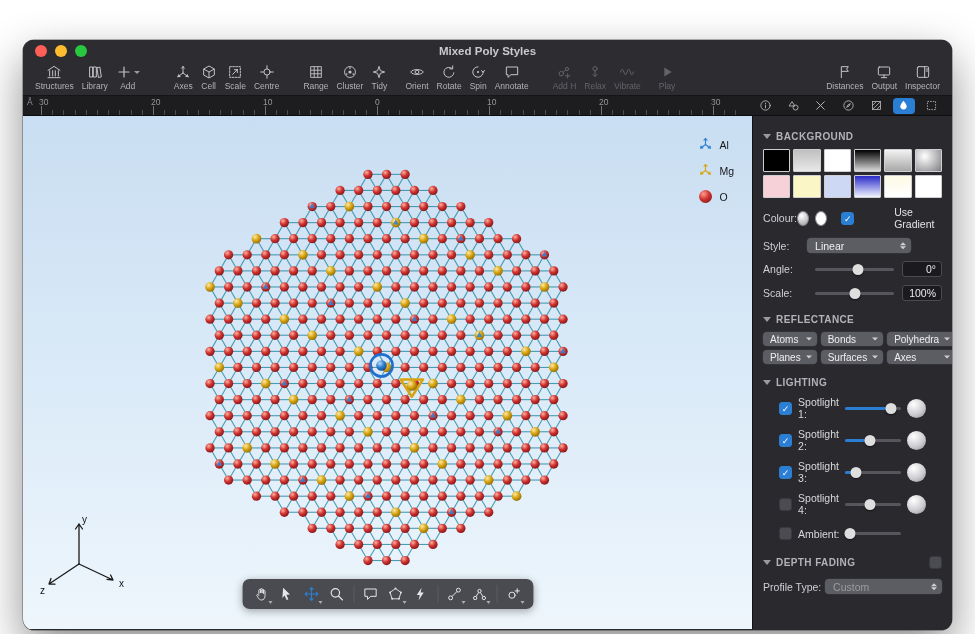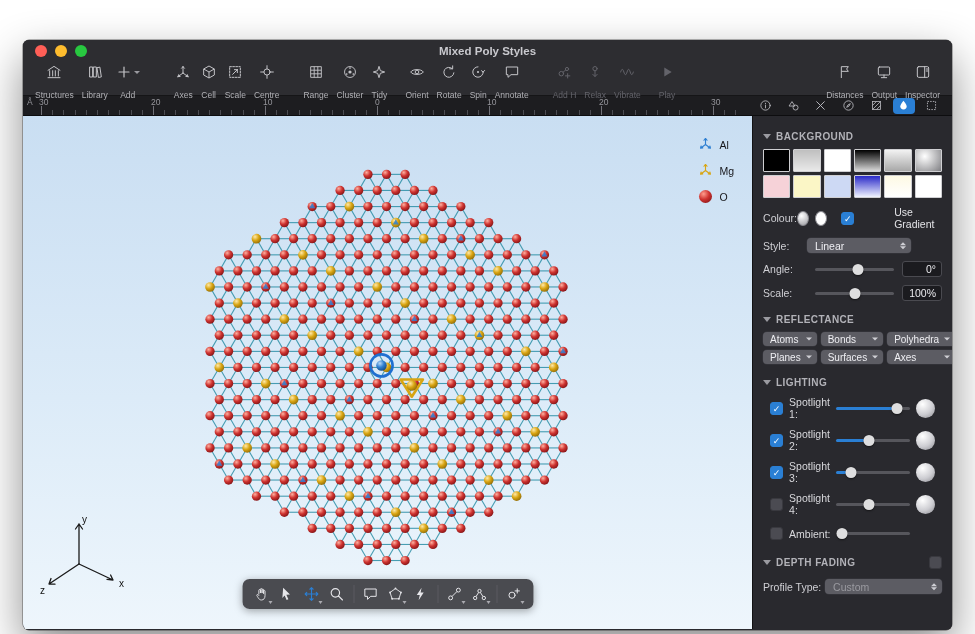--- a/index.html
+++ b/index.html
@@ -1,32 +1,32 @@
 <!DOCTYPE html>
 <html style="--accent: #2a7fd4;"><head>
 <meta charset="utf-8">
 <style>
   :root{ --accent:#2a7fd4; }
   *{box-sizing:border-box; margin:0; padding:0;}
   body{width:975px;height:634px;background:#ffffff;overflow:hidden;
        font-family:"Liberation Sans","DejaVu Sans",sans-serif;-webkit-font-smoothing:antialiased;}
   .window{position:absolute;left:23px;top:40px;width:929px;height:590px;background:#29292e;
-          border-radius:6px;overflow:hidden;box-shadow:0 18px 45px rgba(0,0,0,.45),0 0 0 .5px rgba(0,0,0,.55);}
+          border-radius:11px;overflow:hidden;box-shadow:0 18px 45px rgba(0,0,0,.45),0 0 0 .5px rgba(0,0,0,.55);}
   
   .titlebar{position:relative;height:22px;background:#2d2d31;display:flex;align-items:center;}
   .traffic{display:flex;gap:8px;margin-left:12px;}
   .tl{width:12px;height:12px;border-radius:50%;}
   .tl.red{background:#ff5f57}.tl.yel{background:#febc2e}.tl.grn{background:#28c840}
   .wtitle{position:absolute;left:0;right:0;text-align:center;font-size:11.5px;font-weight:700;color:#c9c9ce;}
   
   .toolbar{height:34px;background:#2d2d31;display:flex;align-items:flex-start;padding:2px 8px 0;border-bottom:1px solid #151517;}
   .tgroup{display:flex;}
   .g1{margin-right:26px}.g2{margin-right:16px}.g3{margin-right:10px}.g4{margin-right:16px}.g5{margin-right:10px}
   .g7{margin-left:auto}
-  .titem{display:flex;flex-direction:column;align-items:center;gap:10px;padding:0 4px;color:#c4c4c8;cursor:default;}
+  .titem{display:flex;flex-direction:column;align-items:center;gap:1px;padding:0 4px;color:#c4c4c8;cursor:default;}
   .titem .icon{width:16px;height:16px;}
   .tlabel{font-size:8.5px;color:#b2b2b7;white-space:nowrap;}
   .dim{color:#63636a}.dim .tlabel{color:#63636a}
   .addwrap{display:flex;align-items:center;gap:2px}
   .addchev{width:0;height:0;border-left:3px solid transparent;border-right:3px solid transparent;border-top:3.5px solid #9a9aa0;}
   svg.icon{stroke-width:1.5;display:block}
   
   .rulerrow{display:flex;height:20px;background:#1d1d20;border-bottom:1px solid #0d0d0f;}
   .ruler{position:relative;width:722px;height:100%;}
   .minors,.majors{position:absolute;left:18px;right:0;bottom:0;}
@@ -91,21 +91,21 @@
              background:linear-gradient(180deg,#2a2ac8,#eef2ff);}
   .slider{position:relative;height:14px;--pct:50%;}
   .slider::before{content:"";position:absolute;left:0;right:0;top:5.5px;height:3px;border-radius:2px;background:#56565c;}
   .knob{position:absolute;top:1.5px;left:var(--pct);transform:translateX(-50%);width:11px;height:11px;
         border-radius:50%;background:#dededf;box-shadow:0 1px 2px rgba(0,0,0,.5);}
   .s-mid{flex:1;margin:0 8px;}
   .valbox{width:40px;background:#1b1b1f;border:1px solid #4a4a50;border-radius:3px;padding:1px 5px;
           text-align:right;color:#e9e9ed;flex:none;}
   .rgrid{display:grid;grid-template-columns:repeat(3,1fr);gap:4px;margin:4px 0;}
   .rgrid .popup{padding:1.5px 16px 1.5px 7px;font-size:10px;justify-content:flex-start;}
-  .lrow{display:flex;align-items:center;gap:6px;margin:8px 7px;}
+  .lrow{display:flex;align-items:center;gap:6px;margin:8px 16px;}
   .llab{flex:1;color:#d8d8dc;}
   .lrow .slider{width:88px;}
   .lrow.on .slider::before{background:linear-gradient(90deg,var(--accent) var(--pct),#56565c var(--pct));}
   .sphere{width:19px;height:19px;border-radius:50%;flex:none;
           background:radial-gradient(circle at 35% 28%,#ffffff,#cdcdd2 55%,#8a8a90);}
   .sphere.hidden{visibility:hidden;}
   .dfhead{display:flex;align-items:center;}
   .dfhead .shead{flex:1;margin:0;}
 </style>
 </head>

